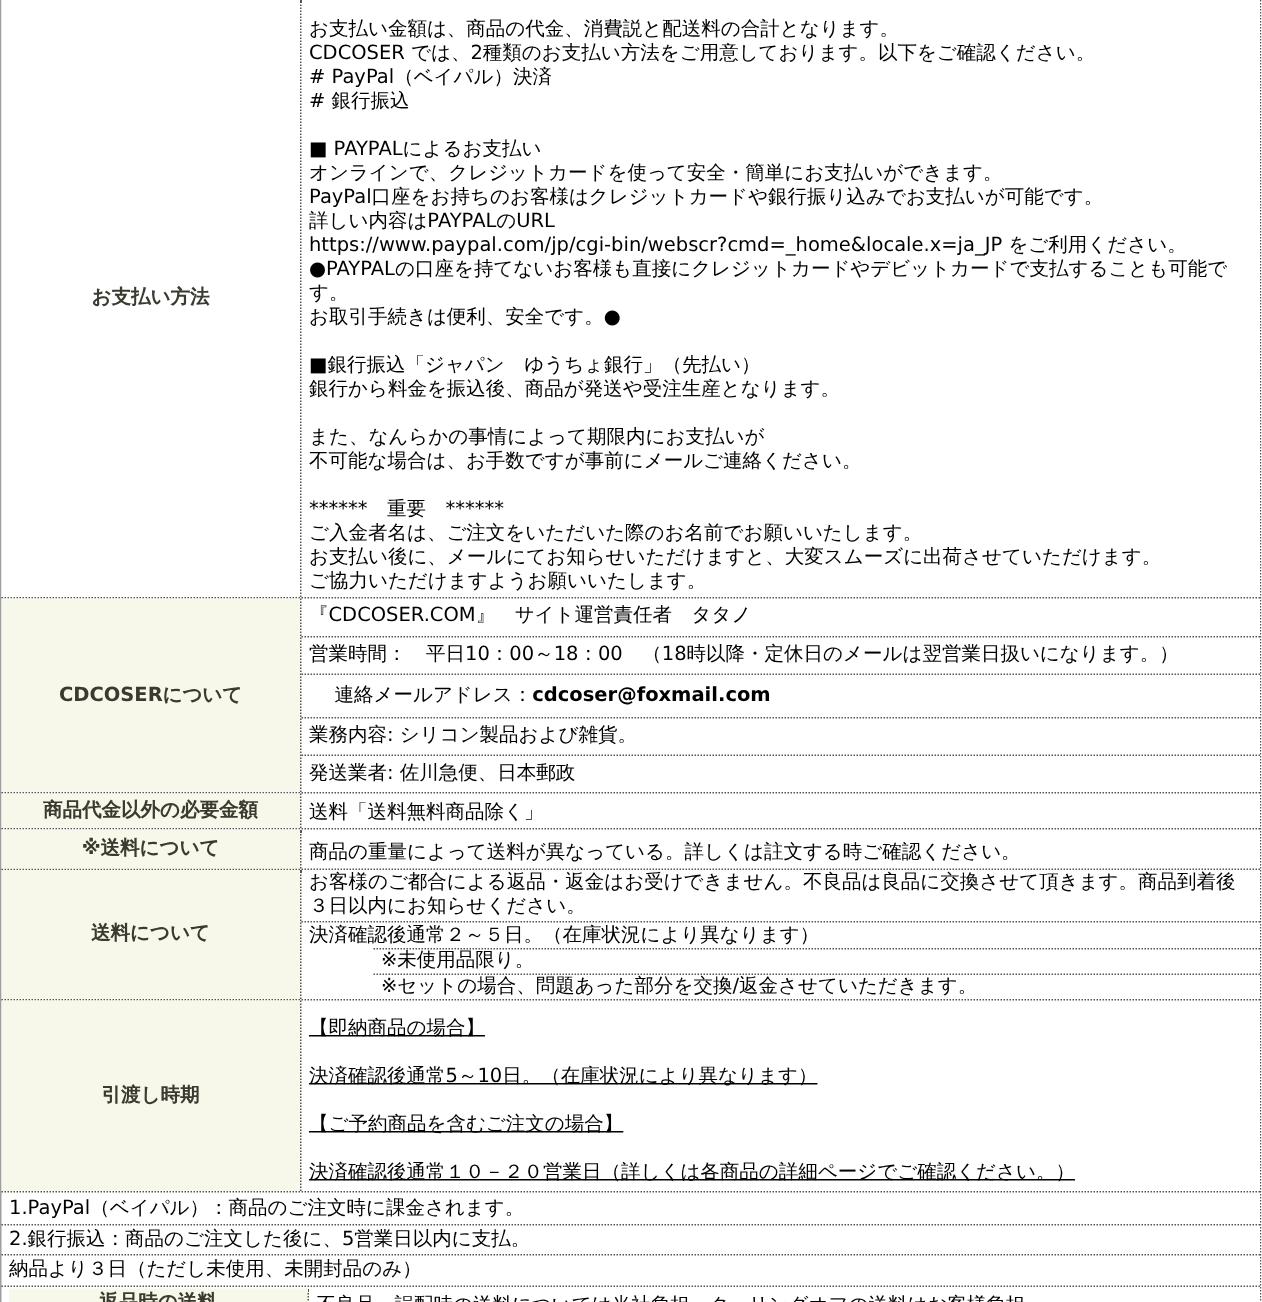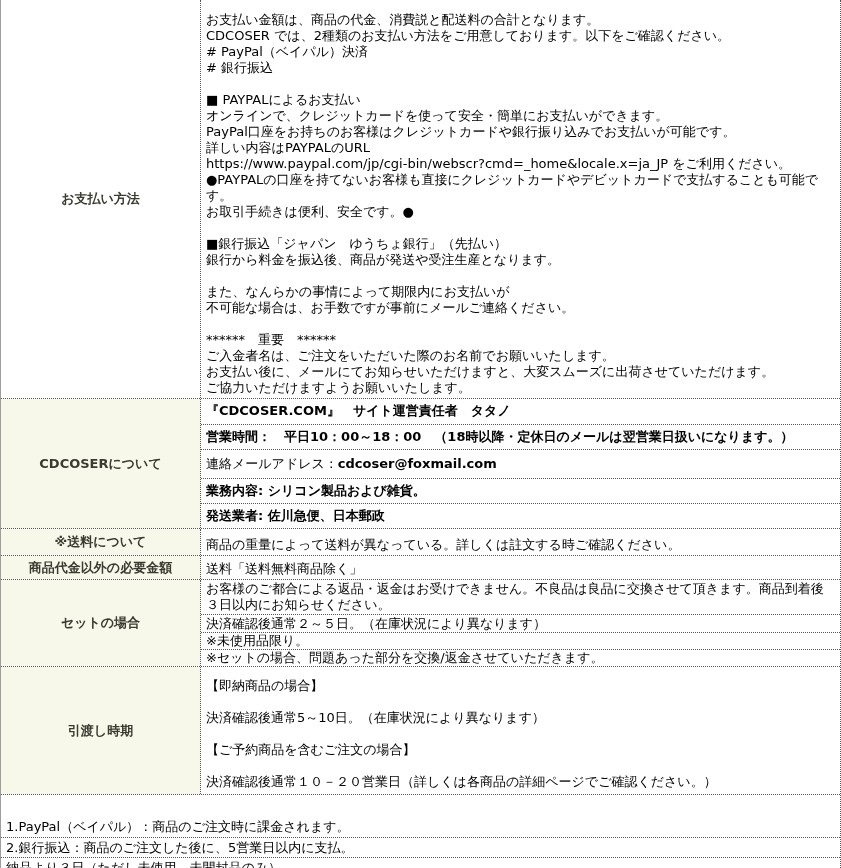--- a/index.html
+++ b/index.html
@@ -25,30 +25,30 @@
     padding:2px 4px;
   }
   .hdr.white { background:#ffffff; }
   .cell { flex:1; min-width:0; display:flex; flex-direction:column;justify-content:flex-end; }
   .sub { white-space:pre-wrap; padding:3px 4px 2px 5px; }
   .sub + .sub { border-top:1px dotted #555; }
   .b { font-weight:bold; }
 
   .h-s1 { min-height:398px; }
   .p-body { padding:2px 4px 2px 5px; }
-  .r25 { min-height:25px; padding:4px 4px 4px 5px;font-weight:bold; }
-  .r29 { min-height:29px; padding:6px 4px 4px 5px; }
+  .r25 { min-height:25px; padding:4px 4px 4px 5px; }
+  .r29 { min-height:29px; padding:6px 4px 4px 22px; }
   .h-s3 { min-height:24px; }
   .h-s4 { min-height:27px; }
   .r33 { min-height:33px; padding:1px 12px 1px 5px; }
   .r17 { min-height:17px; padding:1px 4px 0 5px; }
-  .r15 { min-height:15px; padding:0 4px 0 5px; }
+  .r15 { min-height:15px; padding:0 4px 0 5px;margin-left:48px; }
   .h-s6 { min-height:128px; }
-  .p-s6 { padding:8px 4px 4px 5px; }
-  .r21 { min-height:21px; padding:3px 4px 1px 5px;margin-top:21px; }
+  .p-s6 { padding:8px 4px 4px 5px;text-decoration:underline; }
+  .r21 { min-height:21px; padding:3px 4px 1px 5px; }
   .r20 { min-height:20px; padding:2px 4px 1px 5px; }
   .h-s8 { min-height:20px; }
   .h-s9 { min-height:17px; padding:1px 4px 0 5px; }
 </style>
 </head>
 <body>
 
 <div class="tbl">
 
   <div class="row h-s1">
@@ -84,36 +84,36 @@
     <div class="hdr">CDCOSERについて</div>
     <div class="cell">
       <div class="sub r25">『CDCOSER.COM』　サイト運営責任者　タタノ</div>
       <div class="sub r25">営業時間：　平日10：00～18：00　（18時以降・定休日のメールは翌営業日扱いになります。）</div>
       <div class="sub r29"><span>連絡メールアドレス：</span><span class="b">cdcoser@foxmail.com</span></div>
       <div class="sub r25">業務内容: シリコン製品および雑貨。</div>
       <div class="sub r25">発送業者: 佐川急便、日本郵政</div>
     </div>
   </div>
 
+  <div class="row h-s3">
+    <div class="hdr">商品代金以外の必要金額</div>
+    <div class="cell">
+      <div class="sub">送料「送料無料商品除く」</div>
+    </div>
+  </div>
+
   <div class="row h-s4">
     <div class="hdr">※送料について</div>
     <div class="cell">
       <div class="sub">商品の重量によって送料が異なっている。詳しくは註文する時ご確認ください。</div>
     </div>
   </div>
 
-  <div class="row h-s3">
-    <div class="hdr">商品代金以外の必要金額</div>
-    <div class="cell">
-      <div class="sub">送料「送料無料商品除く」</div>
-    </div>
-  </div>
-
   <div class="row">
-    <div class="hdr">セットの場合</div>
+    <div class="hdr">送料について</div>
     <div class="cell">
       <div class="sub r33">お客様のご都合による返品・返金はお受けできません。不良品は良品に交換させて頂きます。商品到着後３日以内にお知らせください。</div>
       <div class="sub r17">決済確認後通常２～５日。（在庫状況により異なります）</div>
       <div class="sub r15">※未使用品限り。</div>
       <div class="sub r15">※セットの場合、問題あった部分を交換/返金させていただきます。</div>
     </div>
   </div>
 
   <div class="row h-s6">
     <div class="hdr">引渡し時期</div>

